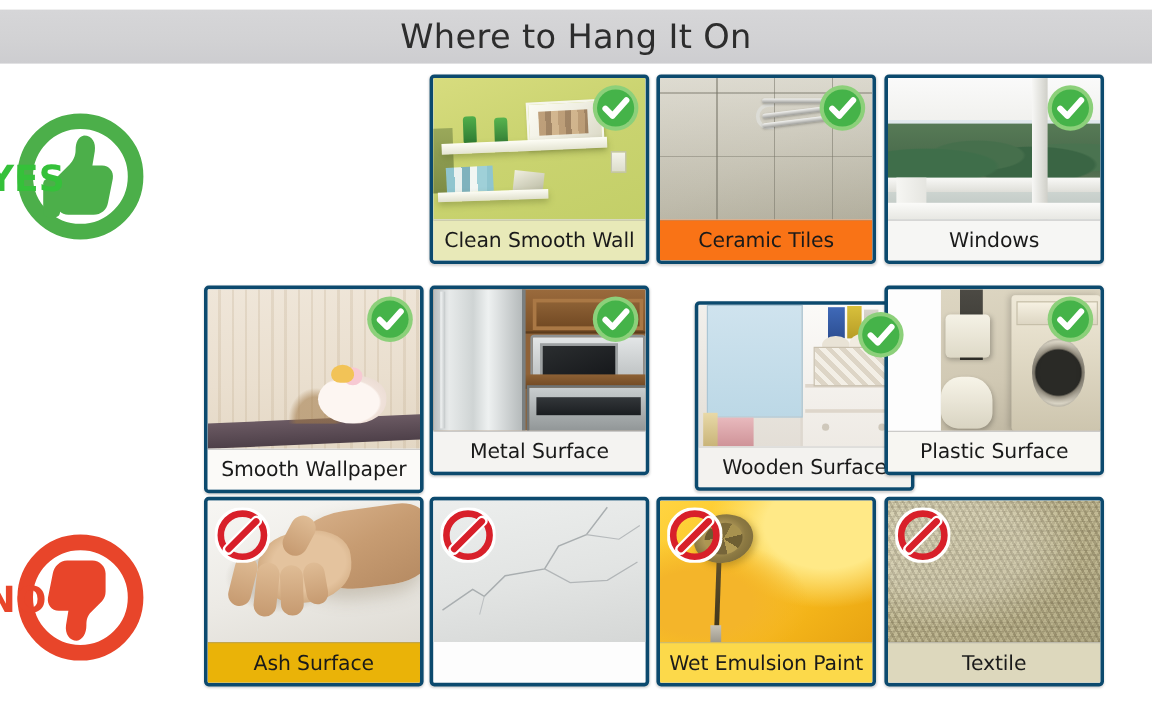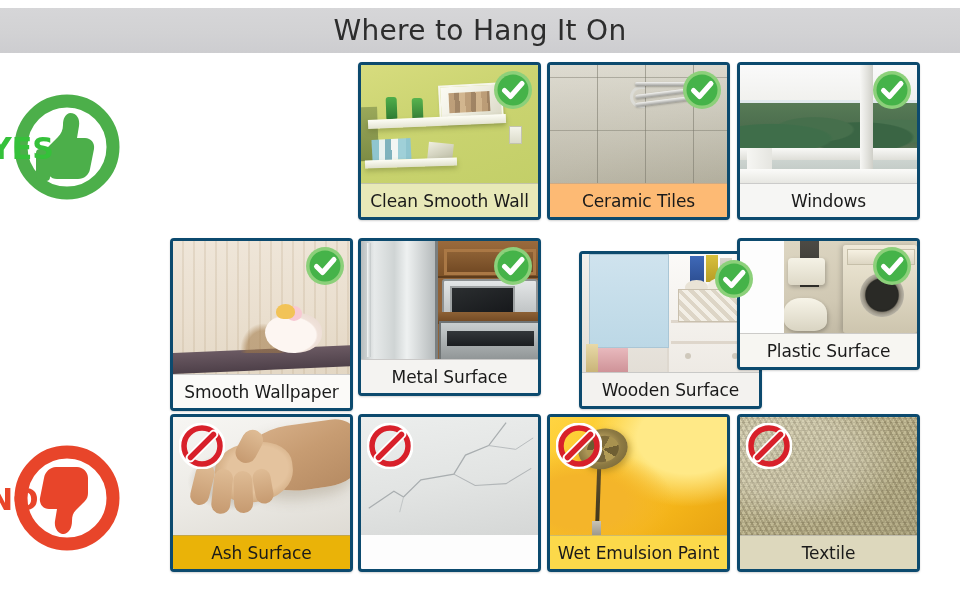--- a/index.html
+++ b/index.html
@@ -530,21 +530,21 @@
             <div class="bar"></div>
             <div class="teal"></div>
           </div>
         </div>
         <div class="badge-check">
           <svg width="40" height="40">
             <use href="#sym-check"></use>
           </svg>
         </div>
       </div>
-      <div class="card-label" style="background: #fdba74; margin-top: 32px;">Ceramic Tiles</div>
+      <div class="card-label" style="background: #f97316; margin-top: 32px;">Ceramic Tiles</div>
     </div>
     <div class="card" style="left: 737px; top: 62px; width: 183px; height: 158px;">
       <div class="card-photo">
         <div class="scene sc-win">
           <div class="sky"></div>
           <div class="trees"></div>
           <div class="ground"></div>
           <div class="mullion-h mh1"></div>
           <div class="mullion-h mh2"></div>
           <div class="mullion-v mv1"></div>
@@ -613,21 +613,21 @@
           <div class="knob k2"></div>
         </div>
         <div class="badge-check">
           <svg width="40" height="40">
             <use href="#sym-check"></use>
           </svg>
         </div>
       </div>
       <div class="card-label" style="background: rgb(243, 242, 239);">Wooden Surface</div>
     </div>
-    <div class="card" style="left: 737px; top: 238px; width: 183px; height: 132px; padding-left: 44px;">
+    <div class="card" style="left: 737px; top: 238px; width: 183px; height: 158px; padding-left: 44px;">
       <div class="card-photo">
         <div class="scene sc-plastic">
           <div class="wall"></div>
           <div class="tile-dark"></div>
           <div class="washer">
             <div class="panel"></div>
             <div class="door"></div>
           </div>
           <div class="cistern"></div>
           <div class="bowl"></div>

